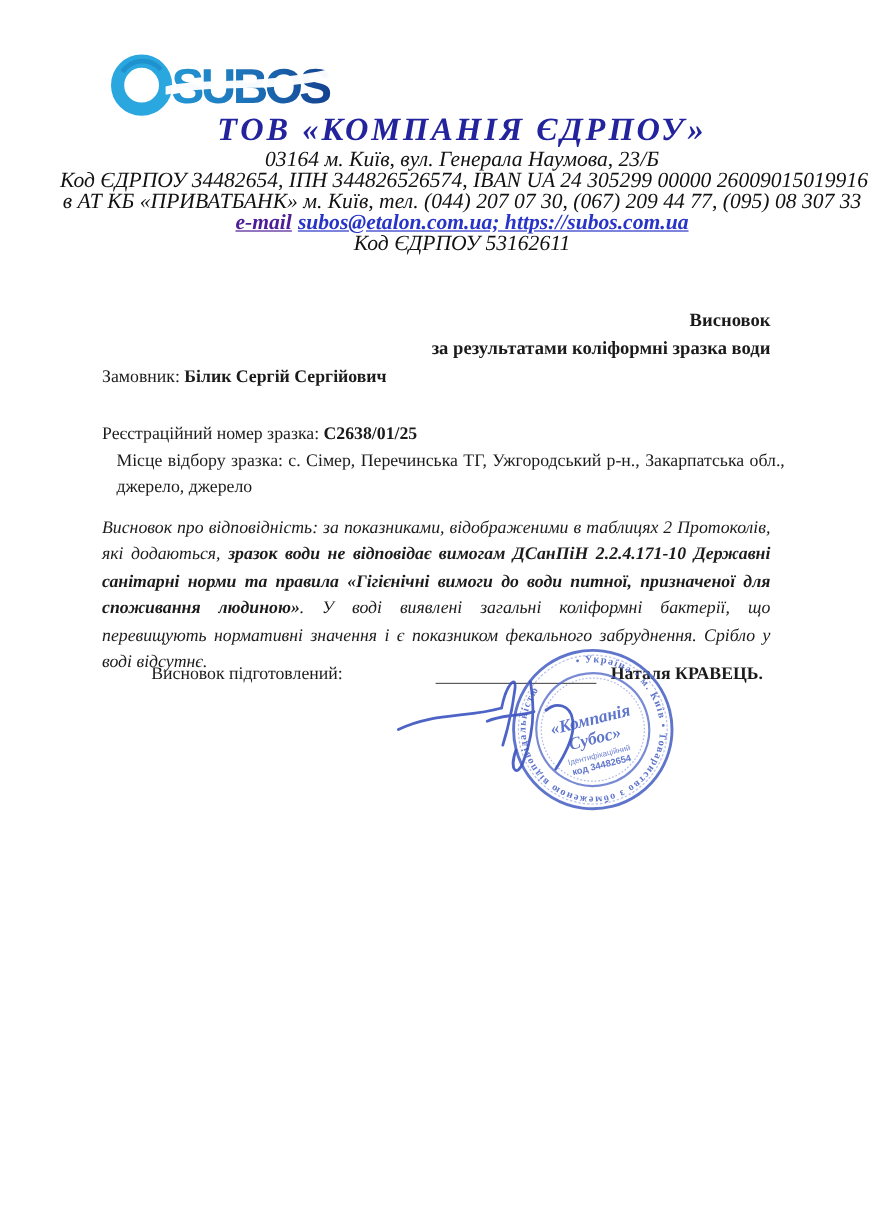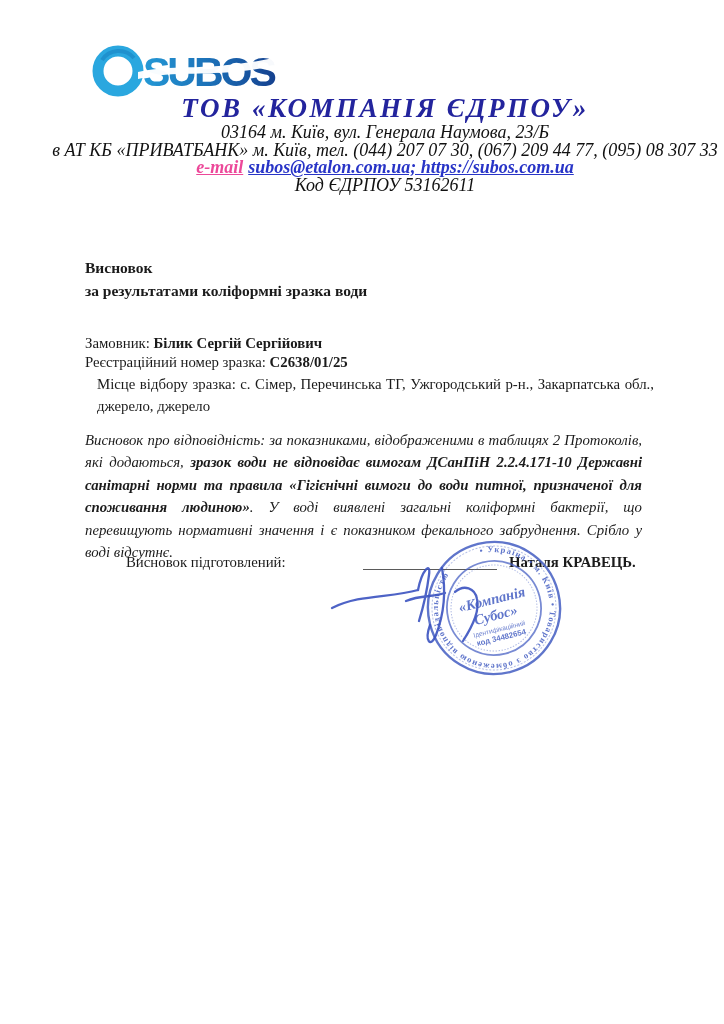--- a/index.html
+++ b/index.html
@@ -10,26 +10,26 @@
   
   .logo{position:absolute;left:90px;top:40px;width:205px;height:58px;}
   
   .header{position:absolute;left:50px;top:92px;width:670px;text-align:center;}
   .company-name{
     font-size:27px;font-weight:bold;font-style:italic;color:#23249d;
     letter-spacing:2.5px;line-height:32px;white-space:nowrap;
   }
   .addr{font-size:18px;font-style:italic;line-height:17.6px;color:#111111;white-space:nowrap;}
   .email-line{font-weight:bold;}
-  .email-label{color:#ec4899;text-decoration:underline;text-align:right;}
+  .email-label{color:#4c1d95;text-decoration:underline;text-align:right;}
   .email-links{color:#2834c7;text-decoration:underline;cursor:pointer;margin-left:5px;}
   
   .docbody{position:absolute;left:85px;top:0;width:557px;font-size:14.8px;line-height:22.4px;}
-  .doc-title{position:absolute;top:256px;left:0;width:100%;text-align:left;font-weight:bold;line-height:23px;font-size:15.5px;}
-  .row-customer{position:absolute;top:332px;left:0;width:100%;}
+  .doc-title{position:absolute;top:256px;left:0;width:100%;text-align:right;font-weight:bold;line-height:23px;font-size:15.5px;}
+  .row-customer{position:absolute;top:303px;left:0;width:100%;}
   .row-reg{position:absolute;top:351px;left:0;width:100%;}
   .row-place{position:absolute;top:373px;left:0;width:100%;text-align:justify;margin-left:12px;}
   .row-conclusion{position:absolute;top:429px;left:0;width:100%;text-align:justify;font-style:italic;}
   .b{font-weight:bold;}
   
   .sig-row{position:absolute;top:540px;left:0;width:100%;height:40px;}
   .sig-label{position:absolute;left:41px;top:11px;}
   .sig-line{position:absolute;left:278px;top:11px;width:134px;height:18px;border-bottom:1.3px solid #5a5a5a;}
   .sig-name{position:absolute;left:424px;top:11px;font-weight:bold;white-space:nowrap;}
   
@@ -53,20 +53,21 @@
       <circle cx="28" cy="31" r="20" fill="none" stroke="#2aa7df" stroke-width="11"></circle>
       <path d="M 12,20 A 20,20 0 0 1 44,18" fill="none" stroke="#1580c0" stroke-width="4" opacity="0.55"></path>
       <text x="53" y="46" font-family="Liberation Sans, sans-serif" font-weight="bold" font-size="41" letter-spacing="-3" fill="url(#lg)">SUBOS</text>
       <path d="M48,32 C88,23 122,34 205,13 L205,21 C130,41 95,28 48,39 Z" fill="#ffffff" opacity="0.97"></path>
     </svg>
   </div>
 
   <div class="header">
     <div class="company-name">ТОВ «КОМПАНІЯ ЄДРПОУ»</div>
     <div class="addr">03164 м. Київ, вул. Генерала Наумова, 23/Б</div>
+    <div class="addr">Код ЄДРПОУ 34482654, ІПН 344826526574, IBAN UA 24 305299 00000 26009015019916</div>
     <div class="addr">в АТ КБ «ПРИВАТБАНК» м. Київ, тел. (044) 207 07 30, (067) 209 44 77, (095) 08 307 33</div>
     <div class="addr email-line"><span class="email-label">e-mail</span><a class="email-links">subos@etalon.com.ua; https://subos.com.ua</a></div>
     <div class="addr">Код ЄДРПОУ 53162611</div>
   </div>
 
   <div class="docbody">
 
     <div class="doc-title">
       <div>Висновок</div>
       <div>за результатами коліформні зразка води</div>

